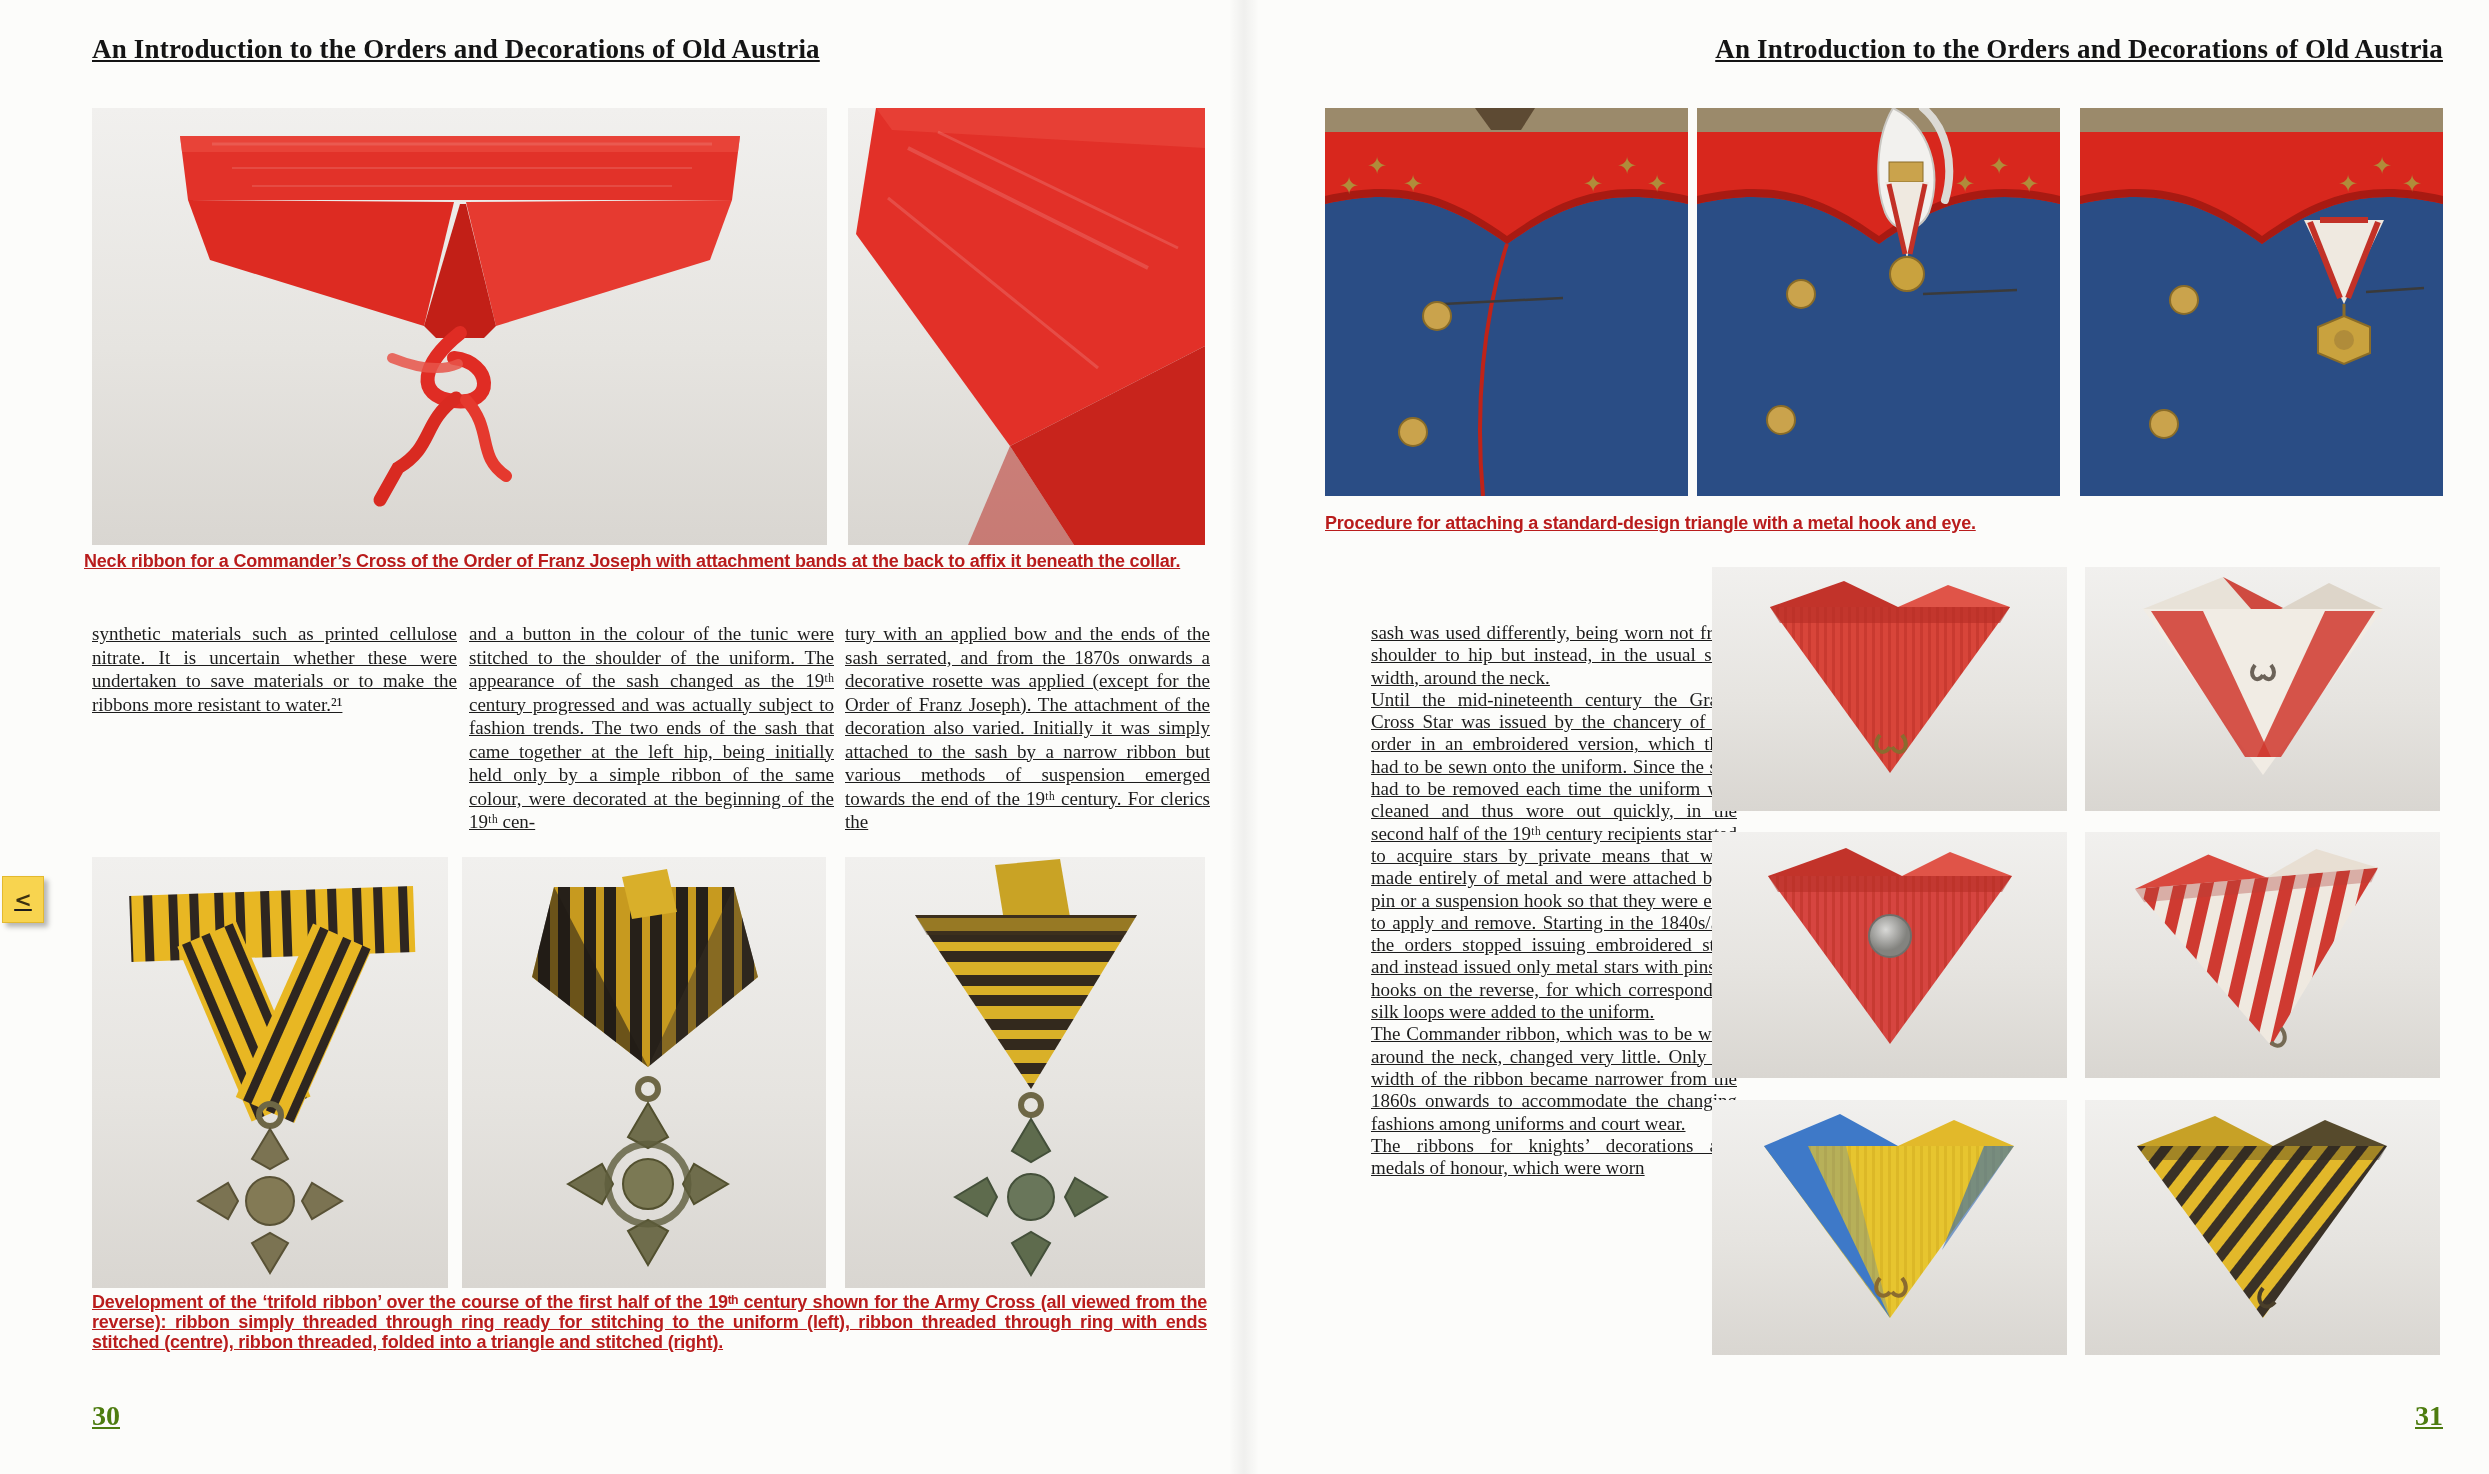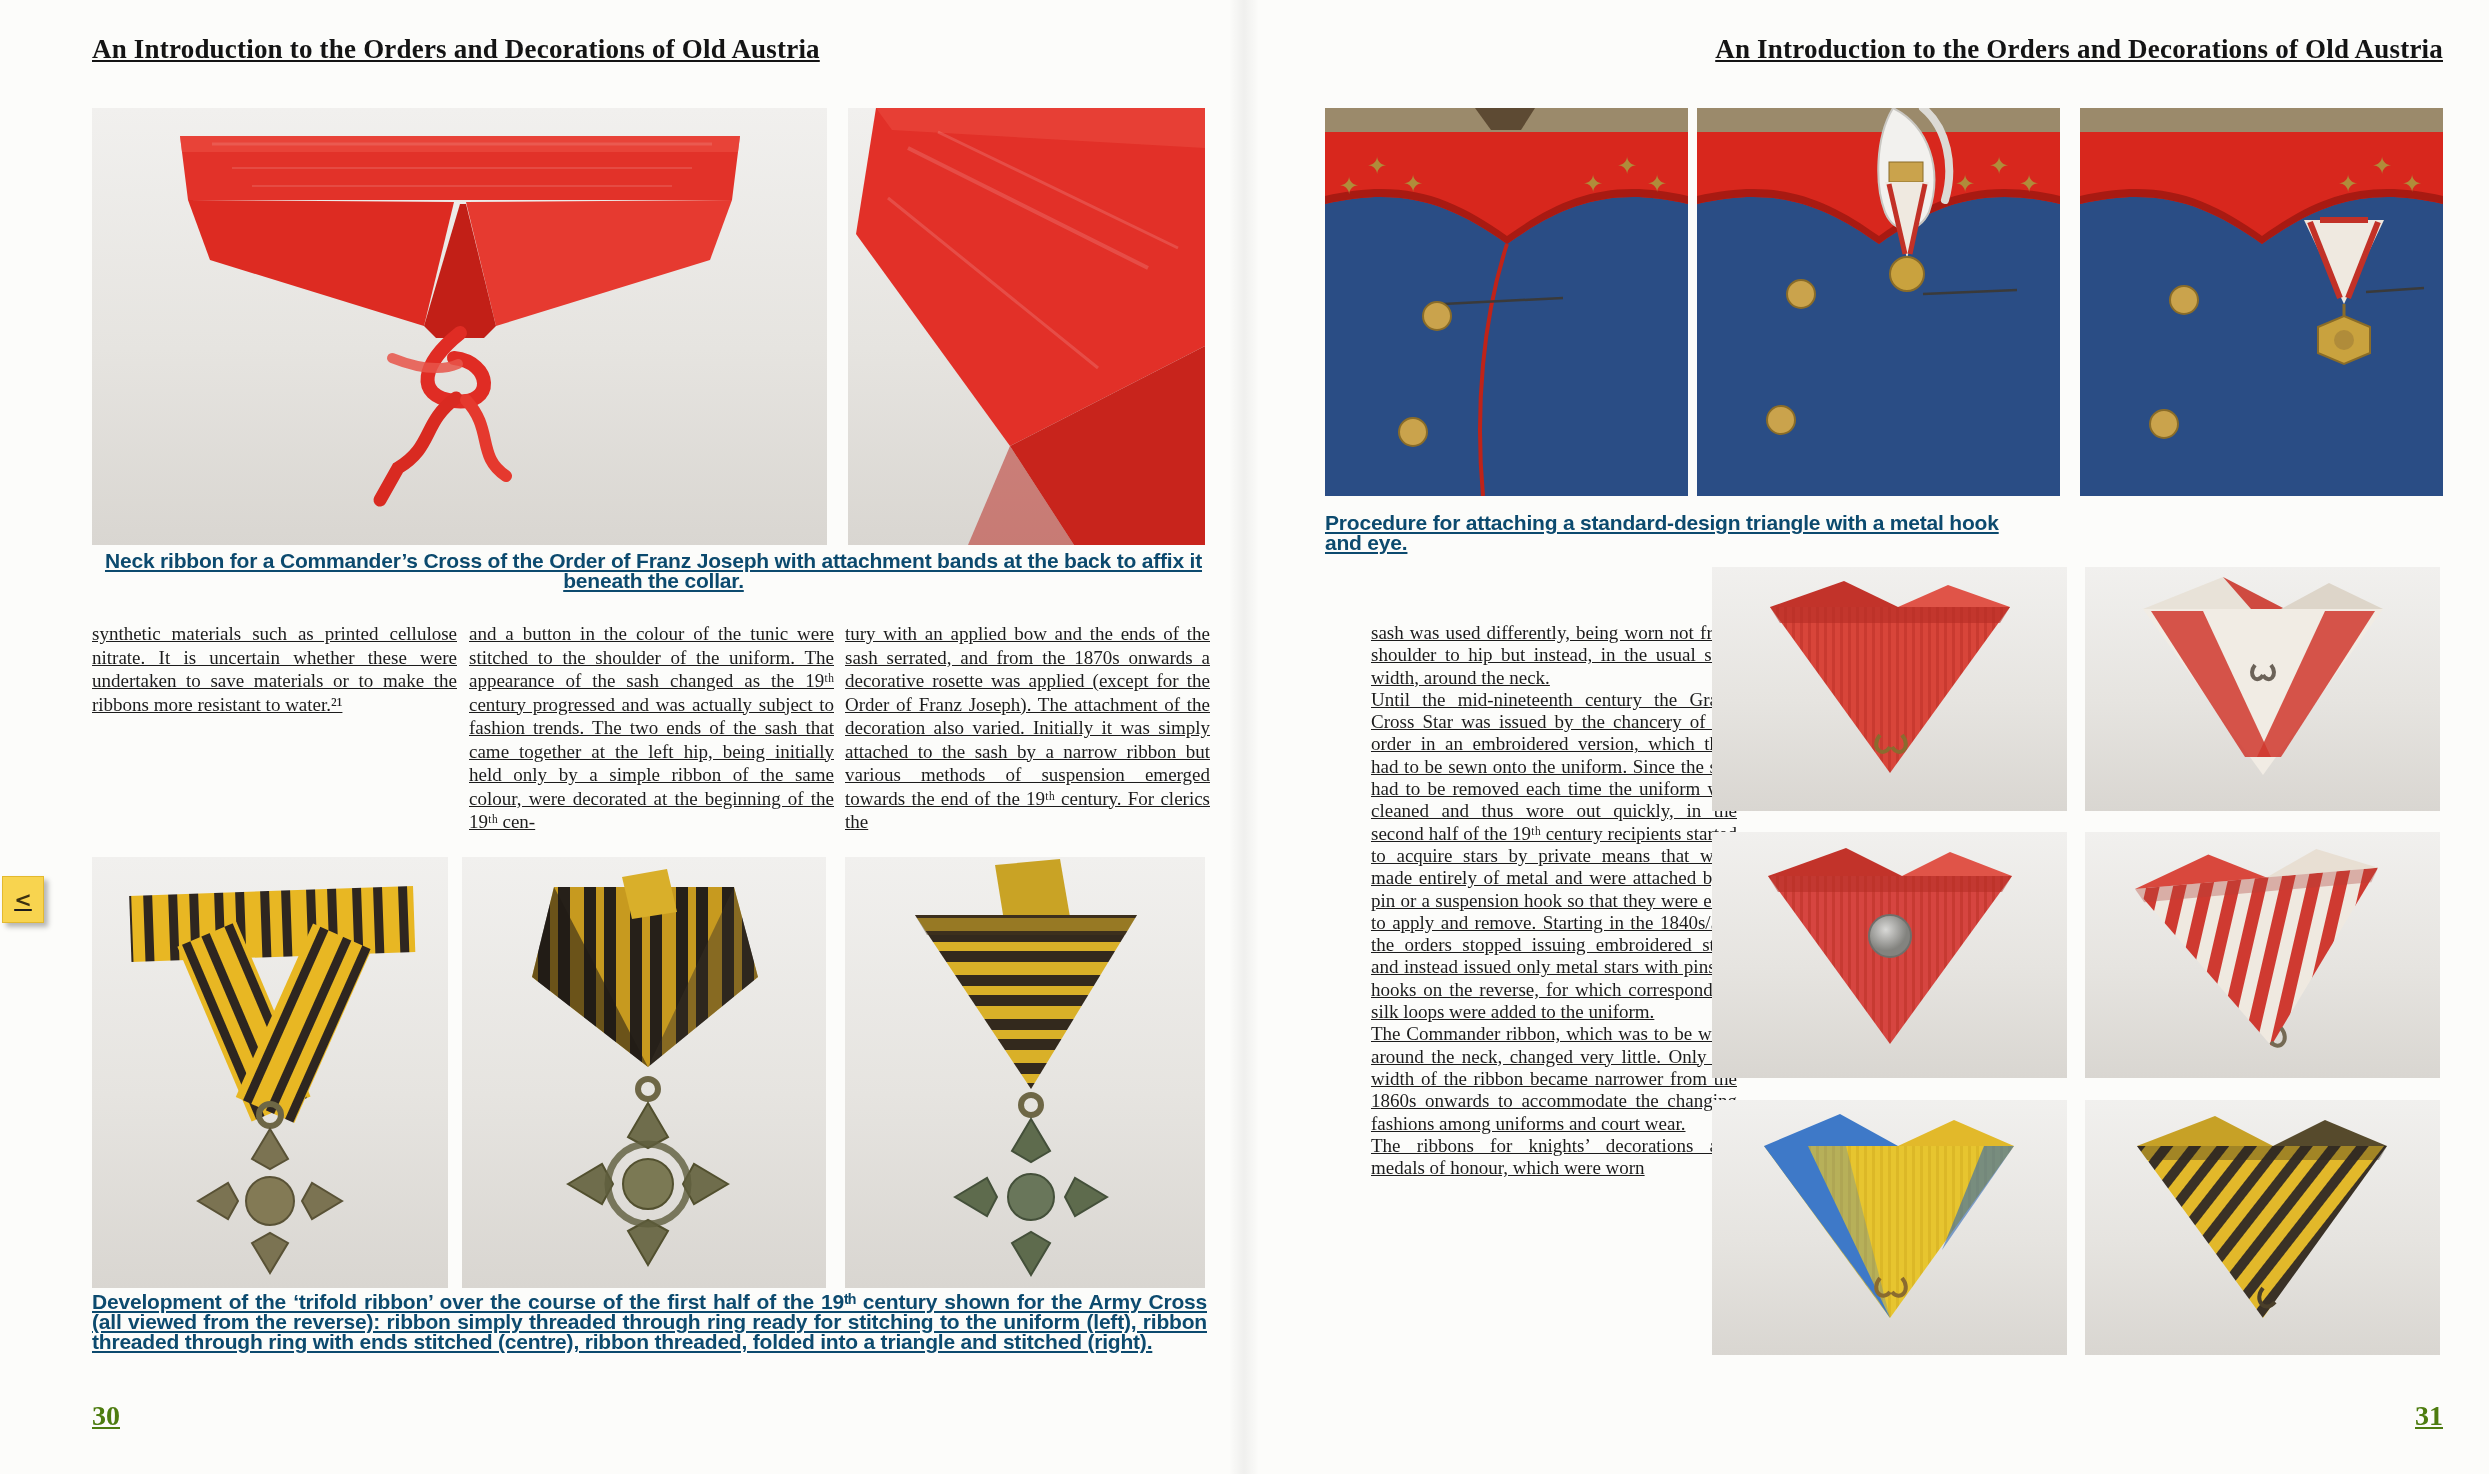--- a/index.html
+++ b/index.html
@@ -6,21 +6,21 @@
   .spread{
     position:relative;width:2489px;height:1474px;background:#fcfcfa;
     font-family:"Liberation Serif","DejaVu Serif",serif;color:#1c1c1c;overflow:hidden;
   }
   .abs{position:absolute;text-decoration:underline;}
   
   .runhead{font-weight:700;font-size:27px;letter-spacing:.2px;color:#141414;white-space:nowrap;}
   
   .caption{
     font-family:"Liberation Sans","DejaVu Sans",sans-serif;font-weight:700;
-    font-size:21px;line-height:20px;letter-spacing:-.2px;color:#0c4a6e;
+    font-size:18px;line-height:20px;letter-spacing:-.2px;color:#b91c1c;
   }
   .caption.just{text-align:justify;}
   
   .bodycol{font-size:19px;line-height:23.5px;text-align:justify;}
   .bodycol p{margin:0;}
   .bodycol.tight{line-height:22.3px;}
   .pagenum{font-weight:700;font-size:28px;color:#4d7c0f;}
   
   .photo{background:linear-gradient(180deg,#f1f0ee 0%,#e6e4e0 55%,#d9d6d1 100%);overflow:hidden;}
   .photo svg{display:block;width:100%;height:100%;}
@@ -70,21 +70,21 @@
       <path d="M28,0 L357,0 L357,40 L44,22 Z" fill="#ea463b" opacity=".7"></path>
       <g stroke="#ffffff" opacity=".14">
         <path d="M60,40 L300,160" stroke-width="4"></path>
         <path d="M90,24 L330,140" stroke-width="3"></path>
         <path d="M40,90 L250,260" stroke-width="3"></path>
       </g>
       <path d="M162,338 L120,437 L226,437 Z" fill="#b51f18" opacity=".5"></path>
     </svg>
   </div>
 
-  <div class="abs caption" style="left:96px;top:551px;width:1115px;text-align:center;">Neck ribbon for a Commander’s Cross of the Order of Franz Joseph with attachment bands at the back to affix it beneath the collar.</div>
+  <div class="abs caption" style="left:84px;top:551px;width:1115px;">Neck ribbon for a Commander’s Cross of the Order of Franz Joseph with attachment bands at the back to affix it beneath the collar.</div>
 
   <div class="abs bodycol" style="left:92px;top:622px;width:365px;">
       <p>synthetic materials such as printed cellulose nitrate. It is uncertain whether these were undertaken to save materials or to make the ribbons more resistant to water.²¹</p>
     </div>
   <div class="abs bodycol" style="left:469px;top:622px;width:365px;">
       <p>and a button in the colour of the tunic were stitched to the shoulder of the uniform. The appearance of the sash changed as the 19ᵗʰ century progressed and was actually subject to fashion trends. The two ends of the sash that came together at the left hip, being initially held only by a simple ribbon of the same colour, were decorated at the beginning of the 19ᵗʰ cen-</p>
     </div>
   <div class="abs bodycol" style="left:845px;top:622px;width:365px;">
       <p>tury with an applied bow and the ends of the sash serrated, and from the 1870s onwards a decorative rosette was applied (except for the Order of Franz Joseph). The attachment of the decoration also varied. Initially it was simply attached to the sash by a narrow ribbon but various methods of suspension emerged towards the end of the 19ᵗʰ century. For clerics the</p>
     </div>

